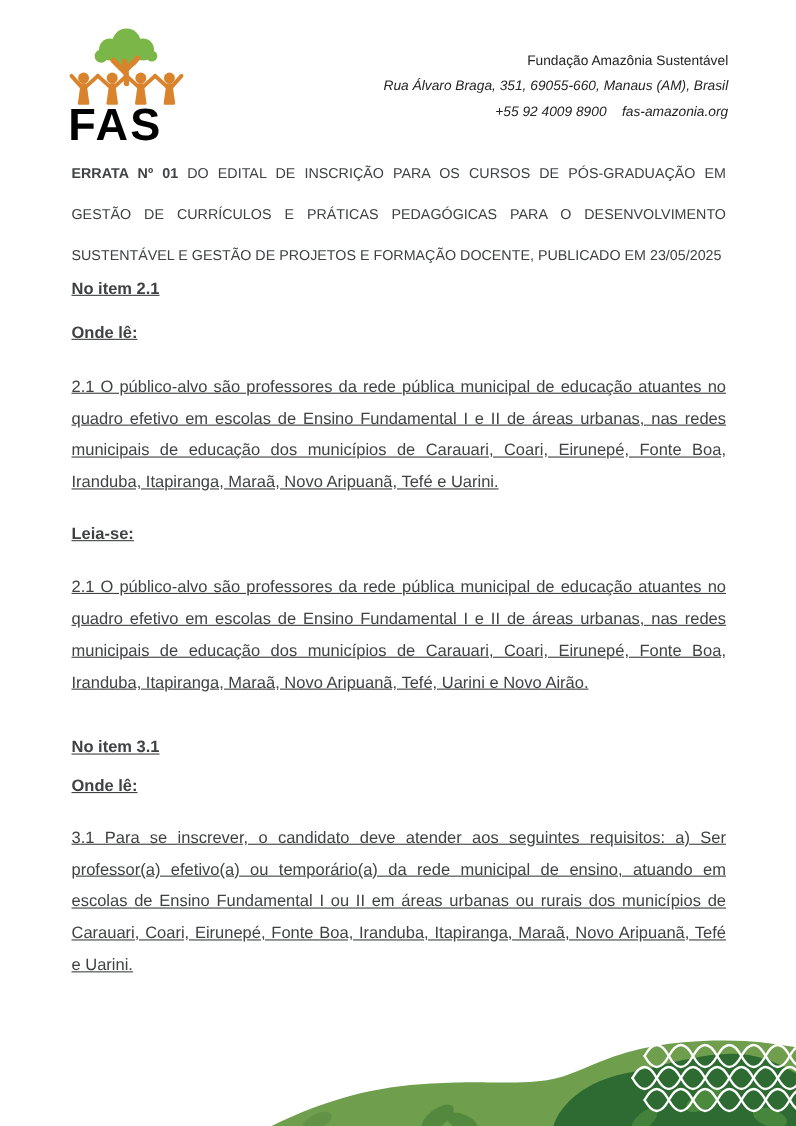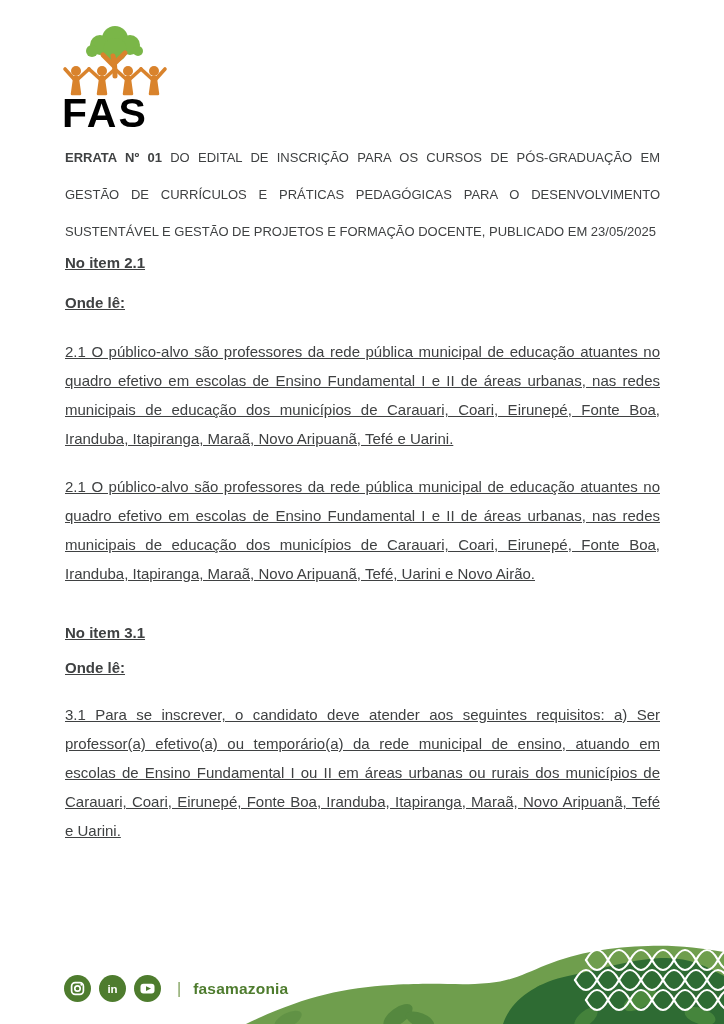--- a/index.html
+++ b/index.html
@@ -103,27 +103,35 @@
               <path d="M90 55 L79 45" fill="none"></path>
               <path d="M94 55 L103 45" fill="none"></path>
             </g>
           </g>
         </g>
       </g>
     </svg>
     <div class="logo-text">FAS</div>
   </div>
 
+  <div class="letterhead">
+    <div>Fundação Amazônia Sustentável</div>
+    <div class="it">Rua Álvaro Braga, 351, 69055-660, Manaus (AM), Brasil</div>
+    <div class="it contact">
+      <span class="phone">+55 92 4009 8900</span><span>fas-amazonia.org</span>
+    </div>
+  </div>
 
   <div class="content">
     <p class="doc-title"><strong>ERRATA Nº 01</strong><span> DO EDITAL DE INSCRIÇÃO PARA OS CURSOS DE PÓS-GRADUAÇÃO EM GESTÃO DE CURRÍCULOS E PRÁTICAS PEDAGÓGICAS PARA O DESENVOLVIMENTO SUSTENTÁVEL E GESTÃO DE PROJETOS E FORMAÇÃO DOCENTE, PUBLICADO EM 23/05/2025</span></p>
 
     <p class="h mt-h21">No item 2.1</p>
     <p class="h mt-onde1">Onde lê:</p>
     <p class="para mt-p21a">2.1 O público-alvo são professores da rede pública municipal de educação atuantes no quadro efetivo em escolas de Ensino Fundamental I e II de áreas urbanas, nas redes municipais de educação dos municípios de Carauari, Coari, Eirunepé, Fonte Boa, Iranduba, Itapiranga, Maraã, Novo Aripuanã, Tefé e  Uarini.</p>
+    <p class="h mt-leia">Leia-se:</p>
     <p class="para mt-p21b">2.1 O público-alvo são professores da rede pública municipal de educação atuantes no quadro efetivo em escolas de Ensino Fundamental I e II de áreas urbanas, nas redes municipais de educação dos municípios de Carauari, Coari, Eirunepé, Fonte Boa, Iranduba, Itapiranga, Maraã, Novo Aripuanã, Tefé,  Uarini e Novo Airão.</p>
 
     <p class="h mt-h31">No item 3.1</p>
     <p class="h mt-onde2">Onde lê:</p>
     <p class="para mt-p31">3.1 Para se inscrever, o candidato deve atender aos seguintes requisitos: a) Ser professor(a) efetivo(a) ou temporário(a) da rede municipal de ensino, atuando em escolas de Ensino Fundamental I ou II em áreas urbanas ou rurais dos municípios de Carauari, Coari, Eirunepé, Fonte Boa, Iranduba, Itapiranga, Maraã, Novo Aripuanã, Tefé e Uarini.</p>
   </div>
 
   <svg class="footer-wave" viewBox="0 0 724 100" preserveAspectRatio="none">
 
     <path d="M246 100 C300 74 340 64 392 61 C444 58 456 62 489 59 C512 57 526 49 546 41 C578 28 612 23 648 22 C676 21 700 24 724 28 L724 100 Z" fill="#6f9e4d"></path>
@@ -145,33 +153,14 @@
     <g stroke="#ffffff" stroke-width="2.2" fill="none" stroke-linecap="round">
       <path d="M586 36 q11 -20 22 0 t22 0 t22 0 t22 0 t22 0 t22 0 t22 0"></path>
       <path d="M586 36 q11 20 22 0 t22 0 t22 0 t22 0 t22 0 t22 0 t22 0"></path>
       <path d="M575 56 q11 -20 22 0 t22 0 t22 0 t22 0 t22 0 t22 0 t22 0 t22 0"></path>
       <path d="M575 56 q11 20 22 0 t22 0 t22 0 t22 0 t22 0 t22 0 t22 0 t22 0"></path>
       <path d="M586 76 q11 -20 22 0 t22 0 t22 0 t22 0 t22 0 t22 0 t22 0"></path>
       <path d="M586 76 q11 20 22 0 t22 0 t22 0 t22 0 t22 0 t22 0 t22 0"></path>
     </g>
   </svg>
 
-  <div class="social-row">
-    <svg class="social-btn" viewBox="0 0 27 27">
-      <circle cx="13.5" cy="13.5" r="13.5" fill="#4e7c2e"></circle>
-      <rect x="7.6" y="7.6" width="11.8" height="11.8" rx="3.6" fill="none" stroke="#ffffff" stroke-width="1.7"></rect>
-      <circle cx="13.5" cy="13.5" r="2.7" fill="none" stroke="#ffffff" stroke-width="1.7"></circle>
-      <circle cx="17.4" cy="9.7" r="1.1" fill="#ffffff"></circle>
-    </svg>
-    <svg class="social-btn" viewBox="0 0 27 27">
-      <circle cx="13.5" cy="13.5" r="13.5" fill="#4e7c2e"></circle>
-      <text x="13.5" y="18" text-anchor="middle" font-family="Liberation Sans, sans-serif" font-size="11.5" font-weight="bold" fill="#ffffff">in</text>
-    </svg>
-    <svg class="social-btn" viewBox="0 0 27 27">
-      <circle cx="13.5" cy="13.5" r="13.5" fill="#4e7c2e"></circle>
-      <rect x="6.5" y="8.8" width="14" height="9.6" rx="3" fill="#ffffff"></rect>
-      <path d="M12 11.3 L17 13.6 L12 15.9 Z" fill="#4e7c2e"></path>
-    </svg>
-    <span class="social-sep">|</span>
-    <span class="social-handle">fasamazonia</span>
-  </div>
 
 </div>
 
 </body></html>

